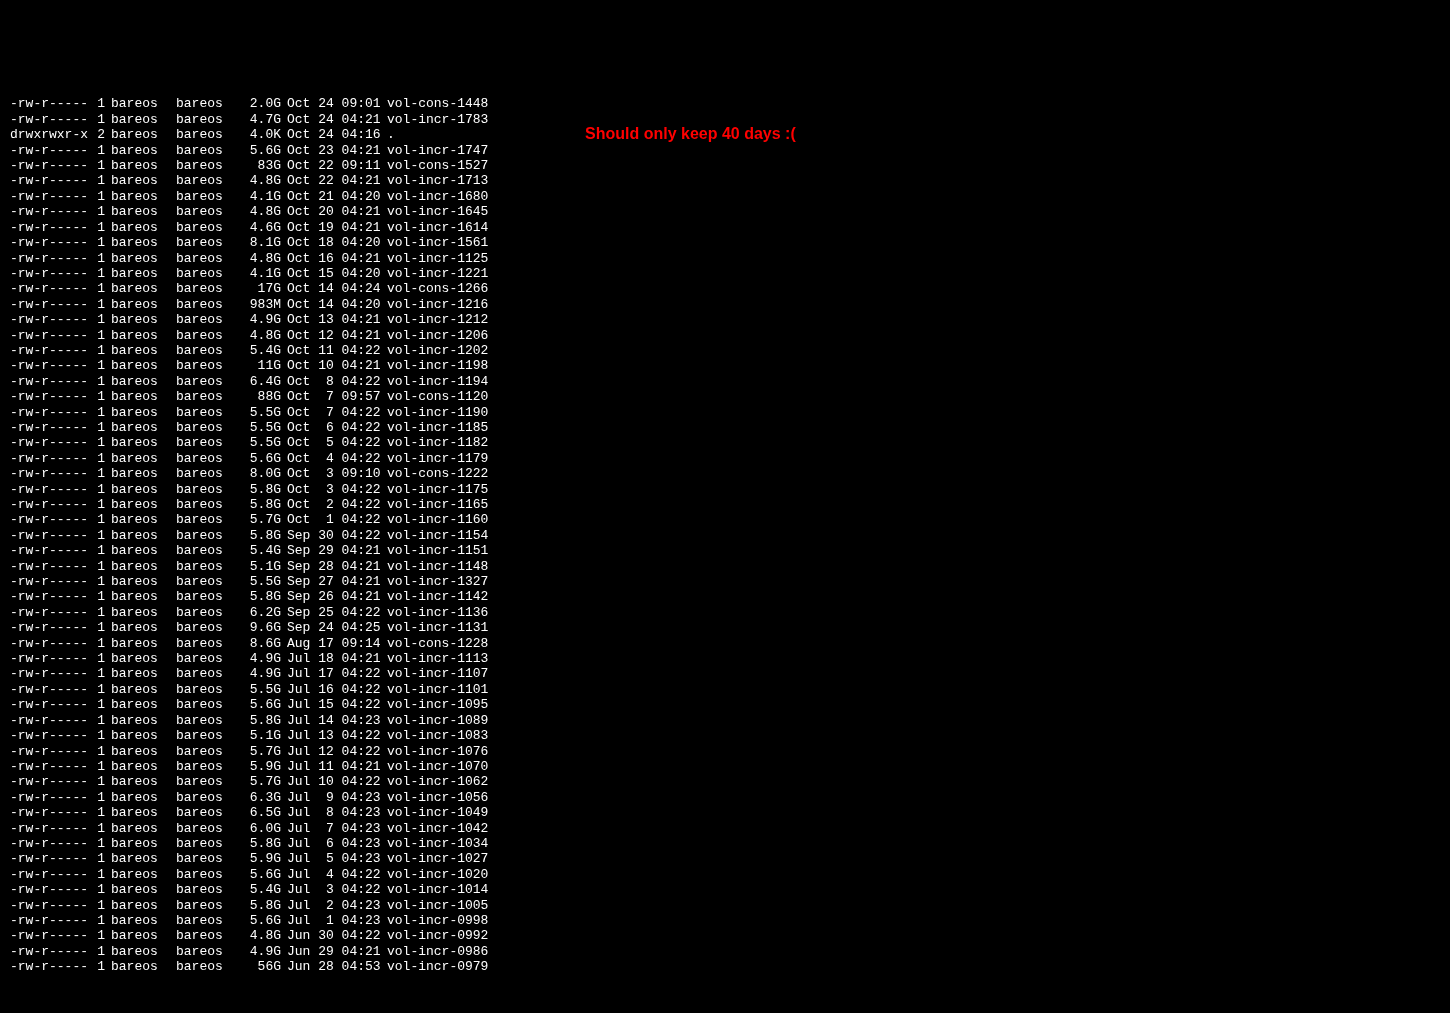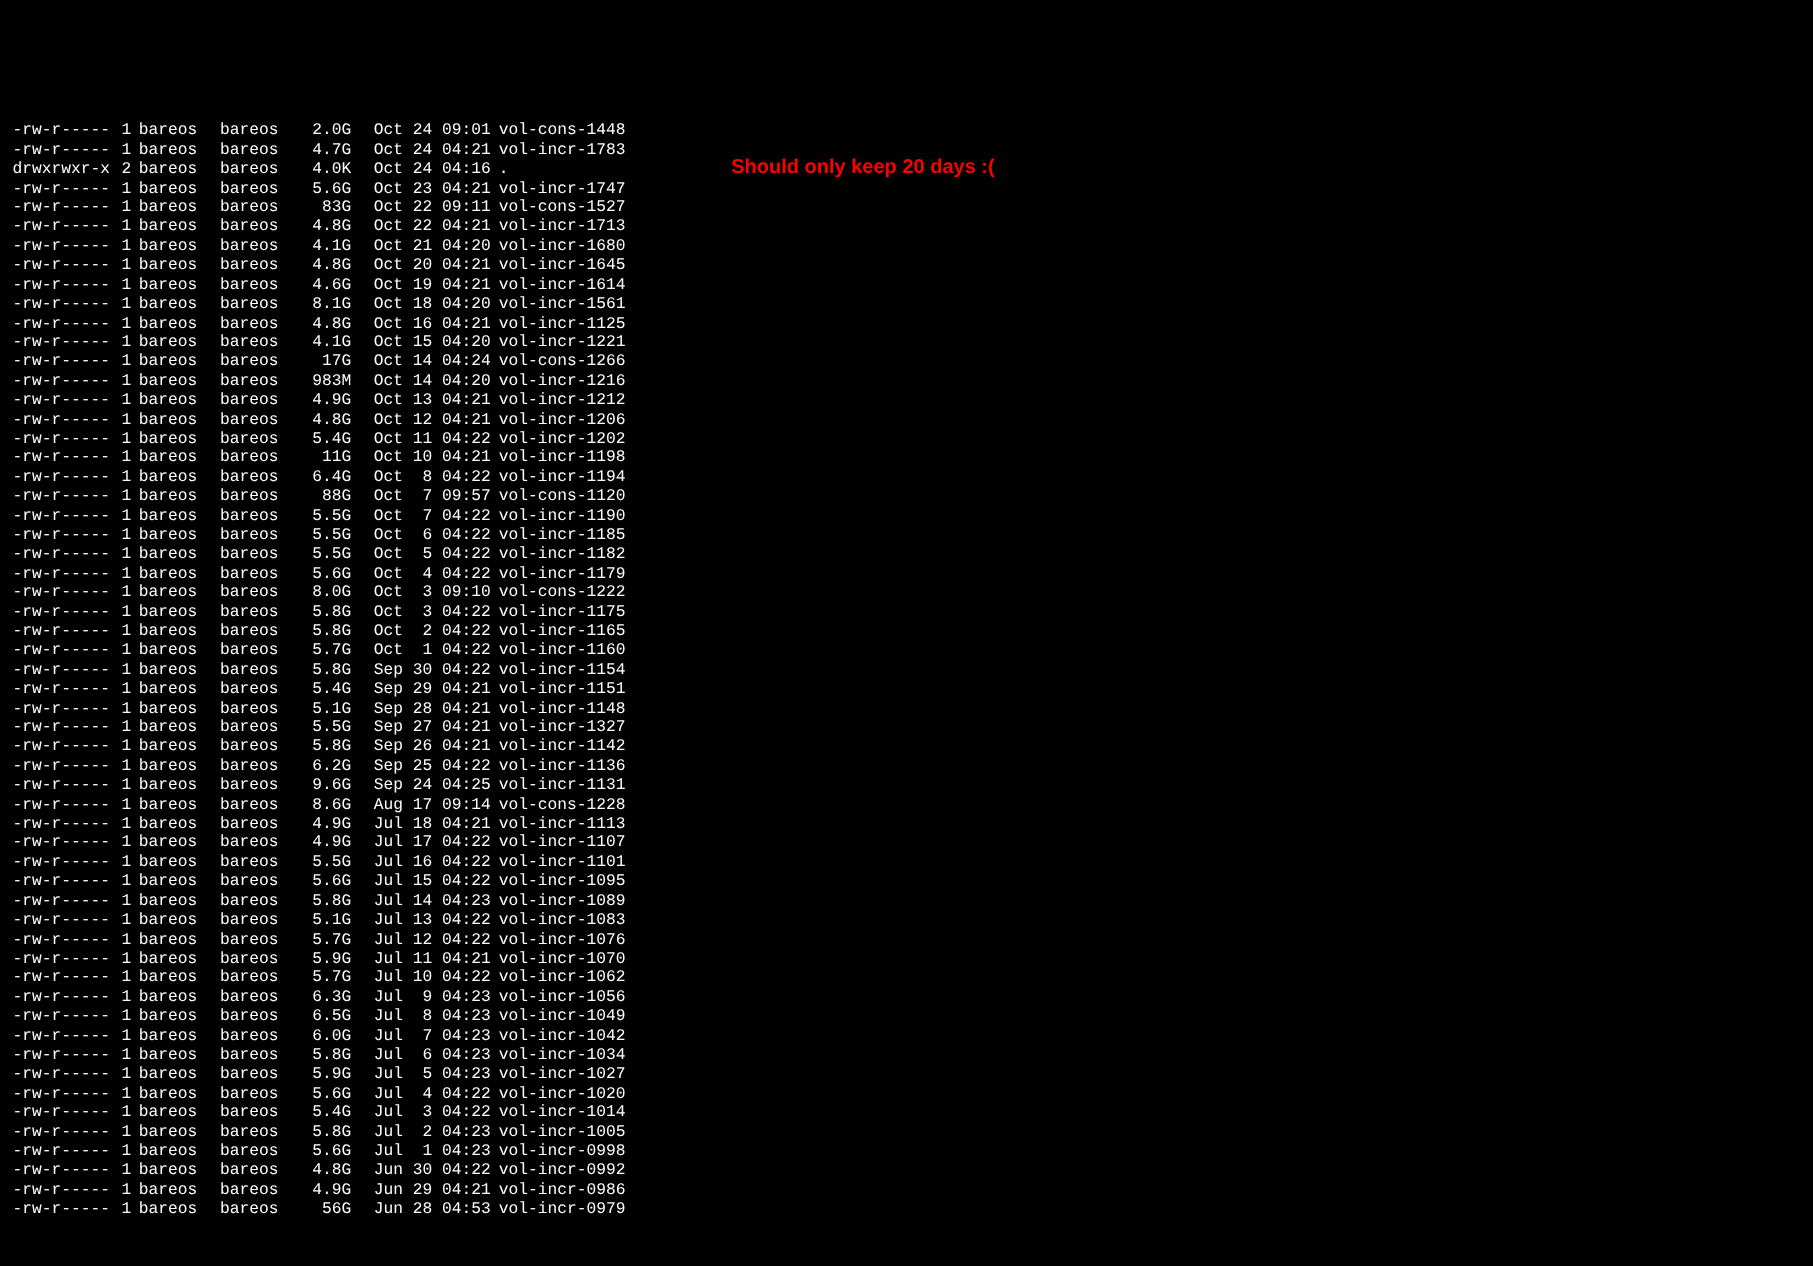--- a/index.html
+++ b/index.html
@@ -20,21 +20,21 @@
       overflow: hidden;
       position: relative;
     }
     .row span {
       display: inline-block;
     }
     .c-perms { width: 80px; }
     .c-links { width: 15px; text-align: right; margin-right: 6px; }
     .c-owner { width: 65px; }
     .c-group { width: 65px; }
-    .c-size  { width: 40px; text-align: right; margin-right: 18px; }
+    .c-size  { width: 40px; text-align: right; margin-right: 6px; }
     .c-date  { width: 100px; }
     .c-name  { }
     .annot {
       position: absolute;
       color: #ff0000;
       font-family: "Segoe UI", Arial, sans-serif;
       font-weight: 700;
       font-size: 16px;
       left: 585px;
       top: 126px;
@@ -42,16 +42,16 @@
   </style>
 </head>
 <body>
 
 
 
 <div>
   <div id="listing"><div class="row"><span class="c-perms">-rw-r-----</span><span class="c-links">1</span><span class="c-owner">bareos</span><span class="c-group">bareos</span><span class="c-size">2.0G</span><span class="c-date">Oct 24 09:01</span><span class="c-name">vol-cons-1448</span></div><div class="row"><span class="c-perms">-rw-r-----</span><span class="c-links">1</span><span class="c-owner">bareos</span><span class="c-group">bareos</span><span class="c-size">4.7G</span><span class="c-date">Oct 24 04:21</span><span class="c-name">vol-incr-1783</span></div><div class="row"><span class="c-perms">drwxrwxr-x</span><span class="c-links">2</span><span class="c-owner">bareos</span><span class="c-group">bareos</span><span class="c-size">4.0K</span><span class="c-date">Oct 24 04:16</span><span class="c-name">.</span></div><div class="row"><span class="c-perms">-rw-r-----</span><span class="c-links">1</span><span class="c-owner">bareos</span><span class="c-group">bareos</span><span class="c-size">5.6G</span><span class="c-date">Oct 23 04:21</span><span class="c-name">vol-incr-1747</span></div><div class="row"><span class="c-perms">-rw-r-----</span><span class="c-links">1</span><span class="c-owner">bareos</span><span class="c-group">bareos</span><span class="c-size">83G</span><span class="c-date">Oct 22 09:11</span><span class="c-name">vol-cons-1527</span></div><div class="row"><span class="c-perms">-rw-r-----</span><span class="c-links">1</span><span class="c-owner">bareos</span><span class="c-group">bareos</span><span class="c-size">4.8G</span><span class="c-date">Oct 22 04:21</span><span class="c-name">vol-incr-1713</span></div><div class="row"><span class="c-perms">-rw-r-----</span><span class="c-links">1</span><span class="c-owner">bareos</span><span class="c-group">bareos</span><span class="c-size">4.1G</span><span class="c-date">Oct 21 04:20</span><span class="c-name">vol-incr-1680</span></div><div class="row"><span class="c-perms">-rw-r-----</span><span class="c-links">1</span><span class="c-owner">bareos</span><span class="c-group">bareos</span><span class="c-size">4.8G</span><span class="c-date">Oct 20 04:21</span><span class="c-name">vol-incr-1645</span></div><div class="row"><span class="c-perms">-rw-r-----</span><span class="c-links">1</span><span class="c-owner">bareos</span><span class="c-group">bareos</span><span class="c-size">4.6G</span><span class="c-date">Oct 19 04:21</span><span class="c-name">vol-incr-1614</span></div><div class="row"><span class="c-perms">-rw-r-----</span><span class="c-links">1</span><span class="c-owner">bareos</span><span class="c-group">bareos</span><span class="c-size">8.1G</span><span class="c-date">Oct 18 04:20</span><span class="c-name">vol-incr-1561</span></div><div class="row"><span class="c-perms">-rw-r-----</span><span class="c-links">1</span><span class="c-owner">bareos</span><span class="c-group">bareos</span><span class="c-size">4.8G</span><span class="c-date">Oct 16 04:21</span><span class="c-name">vol-incr-1125</span></div><div class="row"><span class="c-perms">-rw-r-----</span><span class="c-links">1</span><span class="c-owner">bareos</span><span class="c-group">bareos</span><span class="c-size">4.1G</span><span class="c-date">Oct 15 04:20</span><span class="c-name">vol-incr-1221</span></div><div class="row"><span class="c-perms">-rw-r-----</span><span class="c-links">1</span><span class="c-owner">bareos</span><span class="c-group">bareos</span><span class="c-size">17G</span><span class="c-date">Oct 14 04:24</span><span class="c-name">vol-cons-1266</span></div><div class="row"><span class="c-perms">-rw-r-----</span><span class="c-links">1</span><span class="c-owner">bareos</span><span class="c-group">bareos</span><span class="c-size">983M</span><span class="c-date">Oct 14 04:20</span><span class="c-name">vol-incr-1216</span></div><div class="row"><span class="c-perms">-rw-r-----</span><span class="c-links">1</span><span class="c-owner">bareos</span><span class="c-group">bareos</span><span class="c-size">4.9G</span><span class="c-date">Oct 13 04:21</span><span class="c-name">vol-incr-1212</span></div><div class="row"><span class="c-perms">-rw-r-----</span><span class="c-links">1</span><span class="c-owner">bareos</span><span class="c-group">bareos</span><span class="c-size">4.8G</span><span class="c-date">Oct 12 04:21</span><span class="c-name">vol-incr-1206</span></div><div class="row"><span class="c-perms">-rw-r-----</span><span class="c-links">1</span><span class="c-owner">bareos</span><span class="c-group">bareos</span><span class="c-size">5.4G</span><span class="c-date">Oct 11 04:22</span><span class="c-name">vol-incr-1202</span></div><div class="row"><span class="c-perms">-rw-r-----</span><span class="c-links">1</span><span class="c-owner">bareos</span><span class="c-group">bareos</span><span class="c-size">11G</span><span class="c-date">Oct 10 04:21</span><span class="c-name">vol-incr-1198</span></div><div class="row"><span class="c-perms">-rw-r-----</span><span class="c-links">1</span><span class="c-owner">bareos</span><span class="c-group">bareos</span><span class="c-size">6.4G</span><span class="c-date">Oct  8 04:22</span><span class="c-name">vol-incr-1194</span></div><div class="row"><span class="c-perms">-rw-r-----</span><span class="c-links">1</span><span class="c-owner">bareos</span><span class="c-group">bareos</span><span class="c-size">88G</span><span class="c-date">Oct  7 09:57</span><span class="c-name">vol-cons-1120</span></div><div class="row"><span class="c-perms">-rw-r-----</span><span class="c-links">1</span><span class="c-owner">bareos</span><span class="c-group">bareos</span><span class="c-size">5.5G</span><span class="c-date">Oct  7 04:22</span><span class="c-name">vol-incr-1190</span></div><div class="row"><span class="c-perms">-rw-r-----</span><span class="c-links">1</span><span class="c-owner">bareos</span><span class="c-group">bareos</span><span class="c-size">5.5G</span><span class="c-date">Oct  6 04:22</span><span class="c-name">vol-incr-1185</span></div><div class="row"><span class="c-perms">-rw-r-----</span><span class="c-links">1</span><span class="c-owner">bareos</span><span class="c-group">bareos</span><span class="c-size">5.5G</span><span class="c-date">Oct  5 04:22</span><span class="c-name">vol-incr-1182</span></div><div class="row"><span class="c-perms">-rw-r-----</span><span class="c-links">1</span><span class="c-owner">bareos</span><span class="c-group">bareos</span><span class="c-size">5.6G</span><span class="c-date">Oct  4 04:22</span><span class="c-name">vol-incr-1179</span></div><div class="row"><span class="c-perms">-rw-r-----</span><span class="c-links">1</span><span class="c-owner">bareos</span><span class="c-group">bareos</span><span class="c-size">8.0G</span><span class="c-date">Oct  3 09:10</span><span class="c-name">vol-cons-1222</span></div><div class="row"><span class="c-perms">-rw-r-----</span><span class="c-links">1</span><span class="c-owner">bareos</span><span class="c-group">bareos</span><span class="c-size">5.8G</span><span class="c-date">Oct  3 04:22</span><span class="c-name">vol-incr-1175</span></div><div class="row"><span class="c-perms">-rw-r-----</span><span class="c-links">1</span><span class="c-owner">bareos</span><span class="c-group">bareos</span><span class="c-size">5.8G</span><span class="c-date">Oct  2 04:22</span><span class="c-name">vol-incr-1165</span></div><div class="row"><span class="c-perms">-rw-r-----</span><span class="c-links">1</span><span class="c-owner">bareos</span><span class="c-group">bareos</span><span class="c-size">5.7G</span><span class="c-date">Oct  1 04:22</span><span class="c-name">vol-incr-1160</span></div><div class="row"><span class="c-perms">-rw-r-----</span><span class="c-links">1</span><span class="c-owner">bareos</span><span class="c-group">bareos</span><span class="c-size">5.8G</span><span class="c-date">Sep 30 04:22</span><span class="c-name">vol-incr-1154</span></div><div class="row"><span class="c-perms">-rw-r-----</span><span class="c-links">1</span><span class="c-owner">bareos</span><span class="c-group">bareos</span><span class="c-size">5.4G</span><span class="c-date">Sep 29 04:21</span><span class="c-name">vol-incr-1151</span></div><div class="row"><span class="c-perms">-rw-r-----</span><span class="c-links">1</span><span class="c-owner">bareos</span><span class="c-group">bareos</span><span class="c-size">5.1G</span><span class="c-date">Sep 28 04:21</span><span class="c-name">vol-incr-1148</span></div><div class="row"><span class="c-perms">-rw-r-----</span><span class="c-links">1</span><span class="c-owner">bareos</span><span class="c-group">bareos</span><span class="c-size">5.5G</span><span class="c-date">Sep 27 04:21</span><span class="c-name">vol-incr-1327</span></div><div class="row"><span class="c-perms">-rw-r-----</span><span class="c-links">1</span><span class="c-owner">bareos</span><span class="c-group">bareos</span><span class="c-size">5.8G</span><span class="c-date">Sep 26 04:21</span><span class="c-name">vol-incr-1142</span></div><div class="row"><span class="c-perms">-rw-r-----</span><span class="c-links">1</span><span class="c-owner">bareos</span><span class="c-group">bareos</span><span class="c-size">6.2G</span><span class="c-date">Sep 25 04:22</span><span class="c-name">vol-incr-1136</span></div><div class="row"><span class="c-perms">-rw-r-----</span><span class="c-links">1</span><span class="c-owner">bareos</span><span class="c-group">bareos</span><span class="c-size">9.6G</span><span class="c-date">Sep 24 04:25</span><span class="c-name">vol-incr-1131</span></div><div class="row"><span class="c-perms">-rw-r-----</span><span class="c-links">1</span><span class="c-owner">bareos</span><span class="c-group">bareos</span><span class="c-size">8.6G</span><span class="c-date">Aug 17 09:14</span><span class="c-name">vol-cons-1228</span></div><div class="row"><span class="c-perms">-rw-r-----</span><span class="c-links">1</span><span class="c-owner">bareos</span><span class="c-group">bareos</span><span class="c-size">4.9G</span><span class="c-date">Jul 18 04:21</span><span class="c-name">vol-incr-1113</span></div><div class="row"><span class="c-perms">-rw-r-----</span><span class="c-links">1</span><span class="c-owner">bareos</span><span class="c-group">bareos</span><span class="c-size">4.9G</span><span class="c-date">Jul 17 04:22</span><span class="c-name">vol-incr-1107</span></div><div class="row"><span class="c-perms">-rw-r-----</span><span class="c-links">1</span><span class="c-owner">bareos</span><span class="c-group">bareos</span><span class="c-size">5.5G</span><span class="c-date">Jul 16 04:22</span><span class="c-name">vol-incr-1101</span></div><div class="row"><span class="c-perms">-rw-r-----</span><span class="c-links">1</span><span class="c-owner">bareos</span><span class="c-group">bareos</span><span class="c-size">5.6G</span><span class="c-date">Jul 15 04:22</span><span class="c-name">vol-incr-1095</span></div><div class="row"><span class="c-perms">-rw-r-----</span><span class="c-links">1</span><span class="c-owner">bareos</span><span class="c-group">bareos</span><span class="c-size">5.8G</span><span class="c-date">Jul 14 04:23</span><span class="c-name">vol-incr-1089</span></div><div class="row"><span class="c-perms">-rw-r-----</span><span class="c-links">1</span><span class="c-owner">bareos</span><span class="c-group">bareos</span><span class="c-size">5.1G</span><span class="c-date">Jul 13 04:22</span><span class="c-name">vol-incr-1083</span></div><div class="row"><span class="c-perms">-rw-r-----</span><span class="c-links">1</span><span class="c-owner">bareos</span><span class="c-group">bareos</span><span class="c-size">5.7G</span><span class="c-date">Jul 12 04:22</span><span class="c-name">vol-incr-1076</span></div><div class="row"><span class="c-perms">-rw-r-----</span><span class="c-links">1</span><span class="c-owner">bareos</span><span class="c-group">bareos</span><span class="c-size">5.9G</span><span class="c-date">Jul 11 04:21</span><span class="c-name">vol-incr-1070</span></div><div class="row"><span class="c-perms">-rw-r-----</span><span class="c-links">1</span><span class="c-owner">bareos</span><span class="c-group">bareos</span><span class="c-size">5.7G</span><span class="c-date">Jul 10 04:22</span><span class="c-name">vol-incr-1062</span></div><div class="row"><span class="c-perms">-rw-r-----</span><span class="c-links">1</span><span class="c-owner">bareos</span><span class="c-group">bareos</span><span class="c-size">6.3G</span><span class="c-date">Jul  9 04:23</span><span class="c-name">vol-incr-1056</span></div><div class="row"><span class="c-perms">-rw-r-----</span><span class="c-links">1</span><span class="c-owner">bareos</span><span class="c-group">bareos</span><span class="c-size">6.5G</span><span class="c-date">Jul  8 04:23</span><span class="c-name">vol-incr-1049</span></div><div class="row"><span class="c-perms">-rw-r-----</span><span class="c-links">1</span><span class="c-owner">bareos</span><span class="c-group">bareos</span><span class="c-size">6.0G</span><span class="c-date">Jul  7 04:23</span><span class="c-name">vol-incr-1042</span></div><div class="row"><span class="c-perms">-rw-r-----</span><span class="c-links">1</span><span class="c-owner">bareos</span><span class="c-group">bareos</span><span class="c-size">5.8G</span><span class="c-date">Jul  6 04:23</span><span class="c-name">vol-incr-1034</span></div><div class="row"><span class="c-perms">-rw-r-----</span><span class="c-links">1</span><span class="c-owner">bareos</span><span class="c-group">bareos</span><span class="c-size">5.9G</span><span class="c-date">Jul  5 04:23</span><span class="c-name">vol-incr-1027</span></div><div class="row"><span class="c-perms">-rw-r-----</span><span class="c-links">1</span><span class="c-owner">bareos</span><span class="c-group">bareos</span><span class="c-size">5.6G</span><span class="c-date">Jul  4 04:22</span><span class="c-name">vol-incr-1020</span></div><div class="row"><span class="c-perms">-rw-r-----</span><span class="c-links">1</span><span class="c-owner">bareos</span><span class="c-group">bareos</span><span class="c-size">5.4G</span><span class="c-date">Jul  3 04:22</span><span class="c-name">vol-incr-1014</span></div><div class="row"><span class="c-perms">-rw-r-----</span><span class="c-links">1</span><span class="c-owner">bareos</span><span class="c-group">bareos</span><span class="c-size">5.8G</span><span class="c-date">Jul  2 04:23</span><span class="c-name">vol-incr-1005</span></div><div class="row"><span class="c-perms">-rw-r-----</span><span class="c-links">1</span><span class="c-owner">bareos</span><span class="c-group">bareos</span><span class="c-size">5.6G</span><span class="c-date">Jul  1 04:23</span><span class="c-name">vol-incr-0998</span></div><div class="row"><span class="c-perms">-rw-r-----</span><span class="c-links">1</span><span class="c-owner">bareos</span><span class="c-group">bareos</span><span class="c-size">4.8G</span><span class="c-date">Jun 30 04:22</span><span class="c-name">vol-incr-0992</span></div><div class="row"><span class="c-perms">-rw-r-----</span><span class="c-links">1</span><span class="c-owner">bareos</span><span class="c-group">bareos</span><span class="c-size">4.9G</span><span class="c-date">Jun 29 04:21</span><span class="c-name">vol-incr-0986</span></div><div class="row"><span class="c-perms">-rw-r-----</span><span class="c-links">1</span><span class="c-owner">bareos</span><span class="c-group">bareos</span><span class="c-size">56G</span><span class="c-date">Jun 28 04:53</span><span class="c-name">vol-incr-0979</span></div></div>
 </div>
 
-<div class="annot">Should only keep 20 days :(</div>
+<div class="annot">Should only keep 40 days :(</div>
 
 
 
 
 </body></html>

